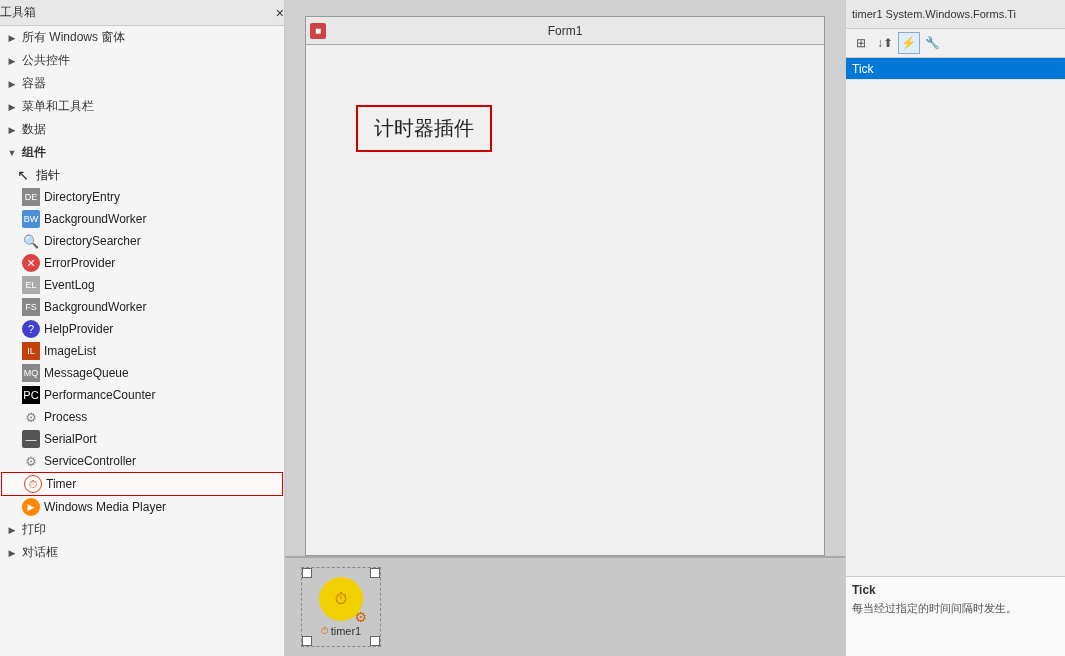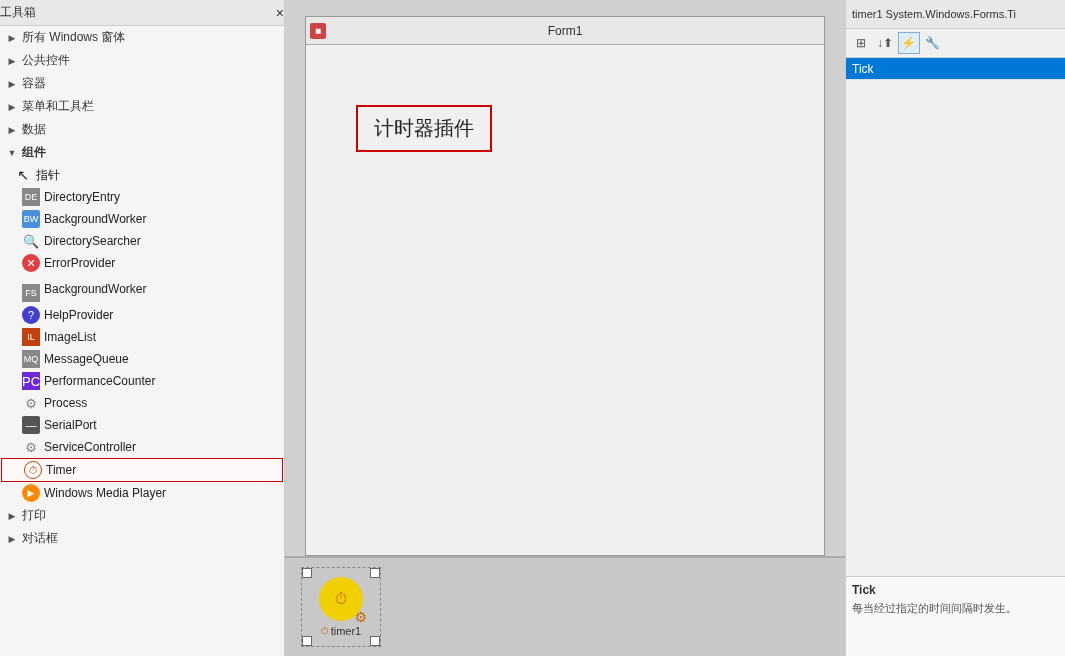--- a/index.html
+++ b/index.html
@@ -420,43 +420,47 @@
         <div class="toolbox-item">
           <span class="item-icon" style="font-size:13px;">🔍</span>
           <span>DirectorySearcher</span>
         </div>
 
         <div class="toolbox-item">
           <span class="item-icon icon-error">✕</span>
           <span>ErrorProvider</span>
         </div>
 
-
-        <div class="toolbox-item">
-          <span class="item-icon" style="background:#888;color:white;font-size:9px;display:flex;align-items:center;justify-content:center;margin-top:8px;">FS</span>
+        <div class="toolbox-item">
+          <span class="item-icon" style="background:#aaa;color:white;font-size:9px;display:flex;align-items:center;justify-content:center;">EL</span>
+          <span>EventLog</span>
+        </div>
+
+        <div class="toolbox-item">
+          <span class="item-icon" style="background:#888;color:white;font-size:9px;display:flex;align-items:center;justify-content:center;">FS</span>
           <span>BackgroundWorker</span>
         </div>
 
         <div class="toolbox-item">
           <span class="item-icon icon-help">?</span>
           <span>HelpProvider</span>
         </div>
 
         <div class="toolbox-item">
           <span class="item-icon" style="background:#c2410c;color:white;font-size:9px;display:flex;align-items:center;justify-content:center;">IL</span>
           <span>ImageList</span>
         </div>
 
         <div class="toolbox-item">
           <span class="item-icon" style="background:#888;color:white;font-size:9px;display:flex;align-items:center;justify-content:center;">MQ</span>
           <span>MessageQueue</span>
         </div>
 
         <div class="toolbox-item">
-          <span class="item-icon" style="background:#6d28d9;color:white;font-size:13px;display:flex;align-items:center;justify-content:center;">PC</span>
+          <span class="item-icon" style="background:#000000;color:white;font-size:11px;display:flex;align-items:center;justify-content:center;">PC</span>
           <span>PerformanceCounter</span>
         </div>
 
         <div class="toolbox-item">
           <span class="item-icon" style="font-size:13px;color:#888;">⚙</span>
           <span>Process</span>
         </div>
 
         <div class="toolbox-item">
           <span class="item-icon" style="background:#555;color:white;font-size:11px;display:flex;align-items:center;justify-content:center;border-radius:2px;">—</span>

